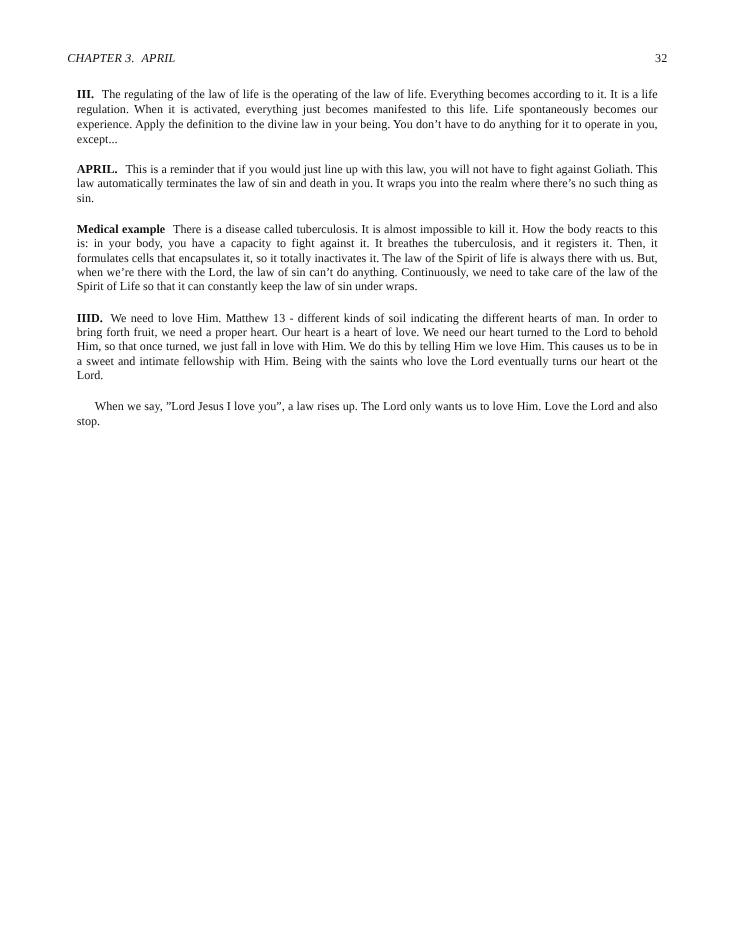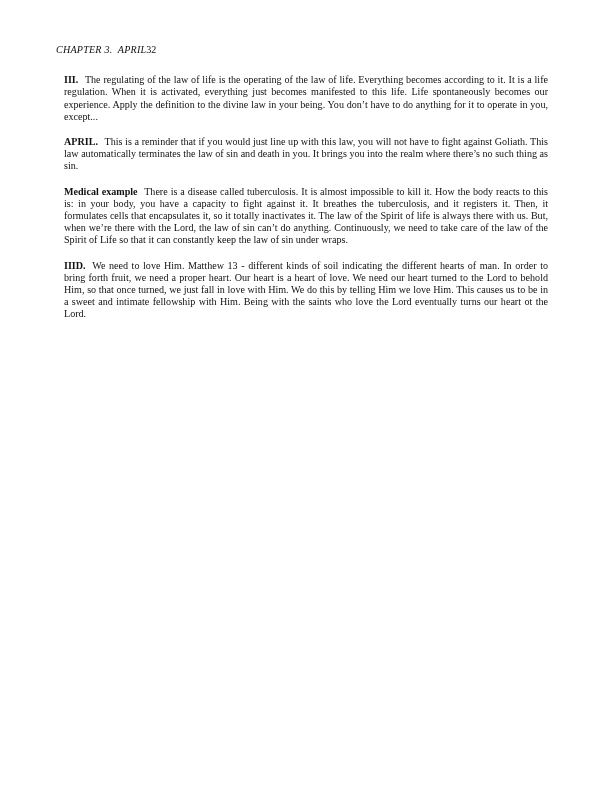--- a/index.html
+++ b/index.html
@@ -15,21 +15,21 @@
     color: #111111;
     font-family: "Liberation Serif", serif;
     font-size: 10.1px;
     line-height: 12.2px;
     box-sizing: border-box;
     padding: 44px 56px 0 56px;
     overflow: hidden;
   }
   .header-row {
     display: flex;
-    justify-content: flex-start;
+    justify-content: space-between;
     align-items: baseline;
     margin-bottom: 18px;
   }
   .chapter-title {
     font-style: italic;
     letter-spacing: 0.2px;
   }
   .page-number {
     font-style: normal;
   }
@@ -59,26 +59,29 @@
   <div class="header-row">
     <span class="chapter-title">CHAPTER 3.&nbsp;&nbsp;APRIL</span>
     <span class="page-number">32</span>
   </div>
 
   <p class="para">
     <span class="run-in">III.</span><span>The regulating of the law of life is the operating of the law of life. Everything becomes according to it. It is a life regulation. When it is activated, everything just becomes manifested to this life. Life spontaneously becomes our experience. Apply the definition to the divine law in your being. You don’t have to do anything for it to operate in you, except...</span>
   </p>
 
   <p class="para">
-    <span class="run-in">APRIL.</span><span>This is a reminder that if you would just line up with this law, you will not have to fight against Goliath. This law automatically terminates the law of sin and death in you. It brings you into the realm where there’s no such thing as sin.</span>
+    <span class="run-in">APRIL.</span><span>This is a reminder that if you would just line up with this law, you will not have to fight against Goliath. This law automatically terminates the law of sin and death in you. It wraps you into the realm where there’s no such thing as sin.</span>
   </p>
 
   <p class="para">
     <span class="run-in">Medical example</span><span>There is a disease called tuberculosis. It is almost impossible to kill it. How the body reacts to this is: in your body, you have a capacity to fight against it. It breathes the tuberculosis, and it registers it. Then, it formulates cells that encapsulates it, so it totally inactivates it. The law of the Spirit of life is always there with us. But, when we’re there with the Lord, the law of sin can’t do anything. Continuously, we need to take care of the law of the Spirit of Life so that it can constantly keep the law of sin under wraps.</span>
   </p>
 
 
   <p class="para">
     <span class="run-in">IIID.</span><span>We need to love Him. Matthew 13 - different kinds of soil indicating the different hearts of man. In order to bring forth fruit, we need a proper heart. Our heart is a heart of love. We need our heart turned to the Lord to behold Him, so that once turned, we just fall in love with Him. We do this by telling Him we love Him. This causes us to be in a sweet and intimate fellowship with Him. Being with the saints who love the Lord eventually turns our heart ot the Lord.</span>
   </p>
 
+  <p class="para plain">
+    <span>When we say, ”Lord Jesus I love you”, a law rises up. The Lord only wants us to love Him. Love the Lord and also stop.</span>
+  </p>
 
 </div>
 
 </body></html>

